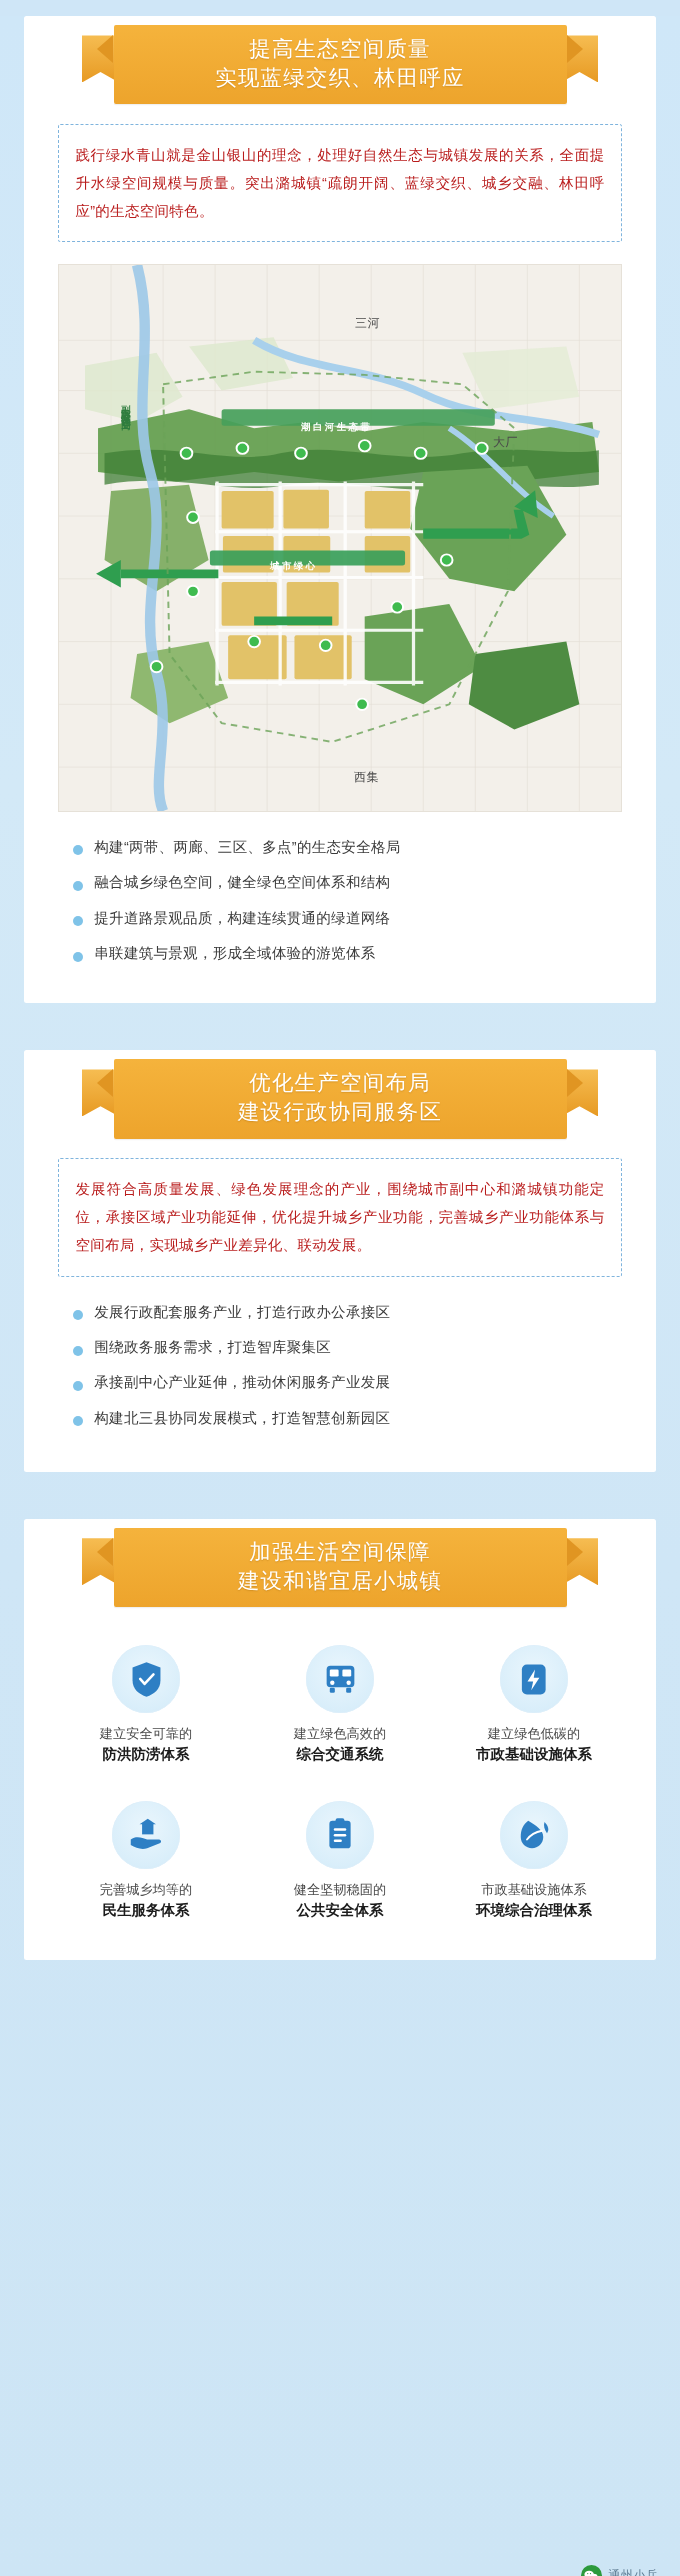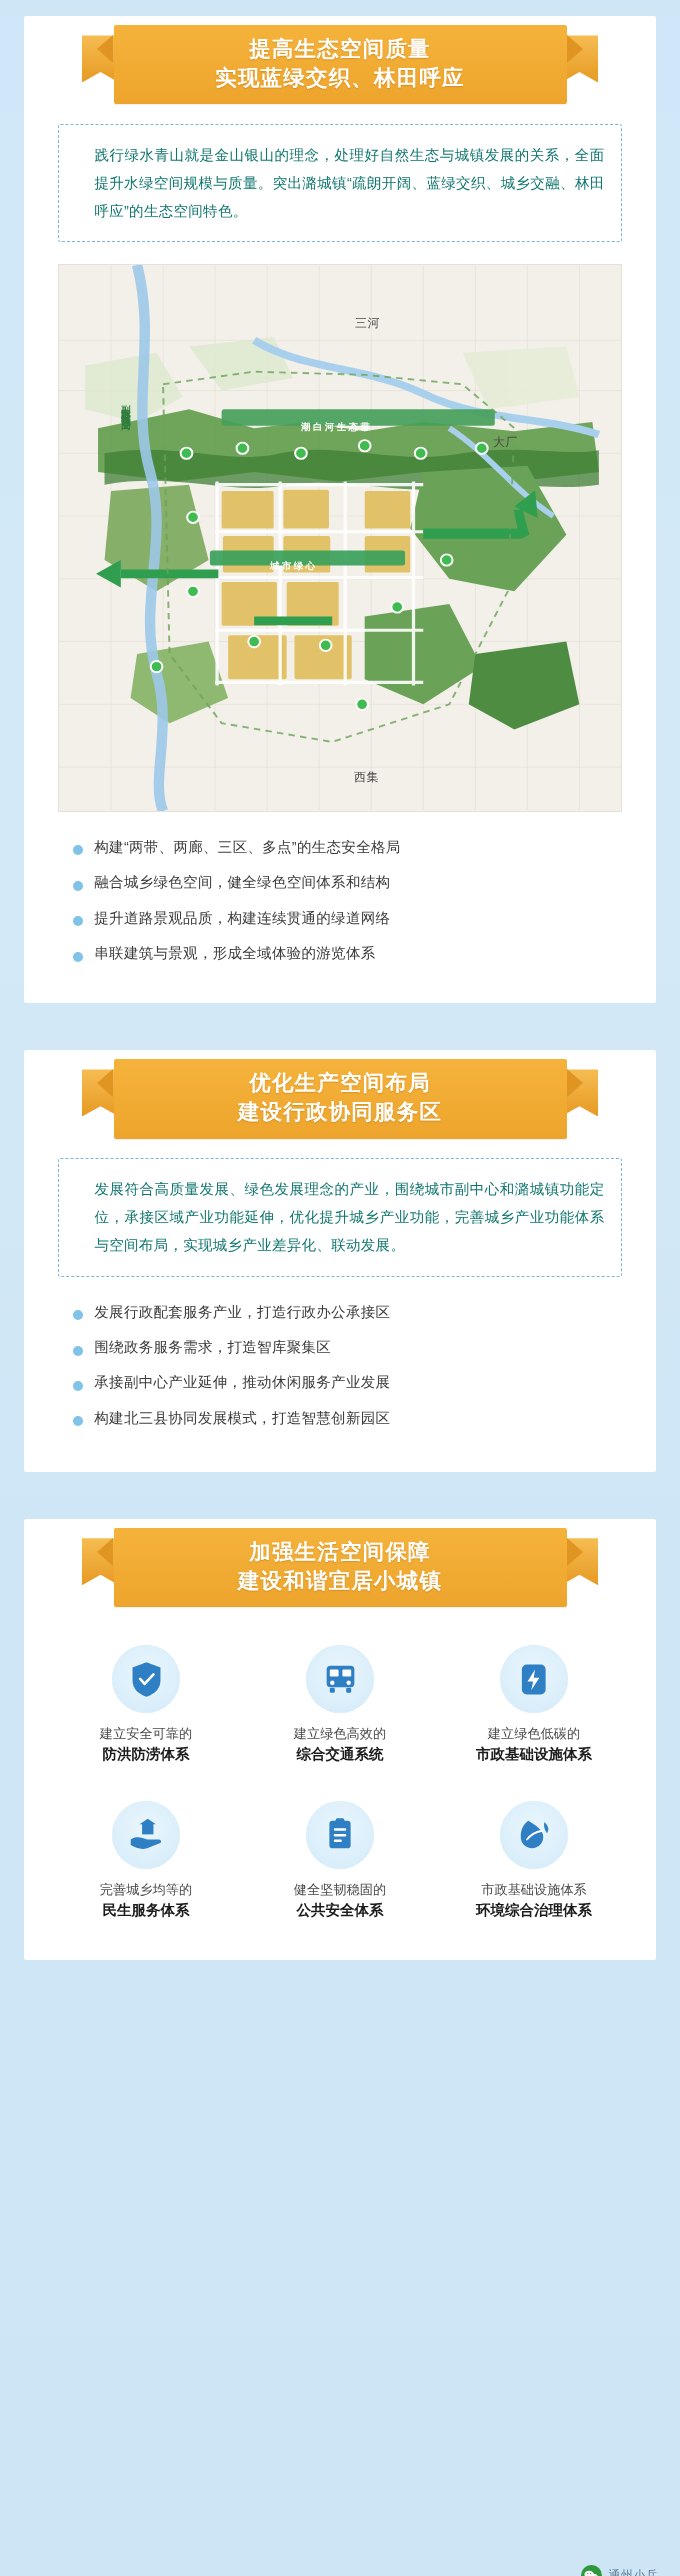--- a/index.html
+++ b/index.html
@@ -61,21 +61,21 @@
     left: -16.4px;
     border-right: 16.4px solid #e09522;
   }
   .banner:after {
     right: -16.4px;
     border-left: 16.4px solid #e09522;
   }
   .banner .tline {
     color: #ffffff;
     font-size: 21.4px;
-    font-weight: bold;
+    font-weight: normal;
     line-height: 29px;
     letter-spacing: 1.3px;
     text-shadow: 0 1.3px 1.3px rgba(160,100,10,0.35);
     white-space: nowrap;
   }
   .banner-deco-l, .banner-deco-r {
     position: absolute;
     top: 19px;
     width: 37px;
     height: 47px;
@@ -87,26 +87,25 @@
 
   
   .intro {
     margin: 6.3px 34px 0 34px;
     border: 0.6px dashed #7fb4dd;
     border-radius: 2.5px;
     padding: 16.4px 16.4px 16.4px 16.4px;
     background: #ffffff;
   }
   .intro p {
-    color: #0f766e;
+    color: #b91c1c;
     font-size: 14.5px;
     line-height: 28px;
     text-align: justify;
     letter-spacing: 0.3px;
-    margin-left: 19px;
   }
 
   
   .map-wrap {
     margin: 21.4px 34px 0 34px;
     height: 548px;
     position: relative;
     background: #f2efe9;
     overflow: hidden;
     border: 0.6px solid #e6e1d8;

